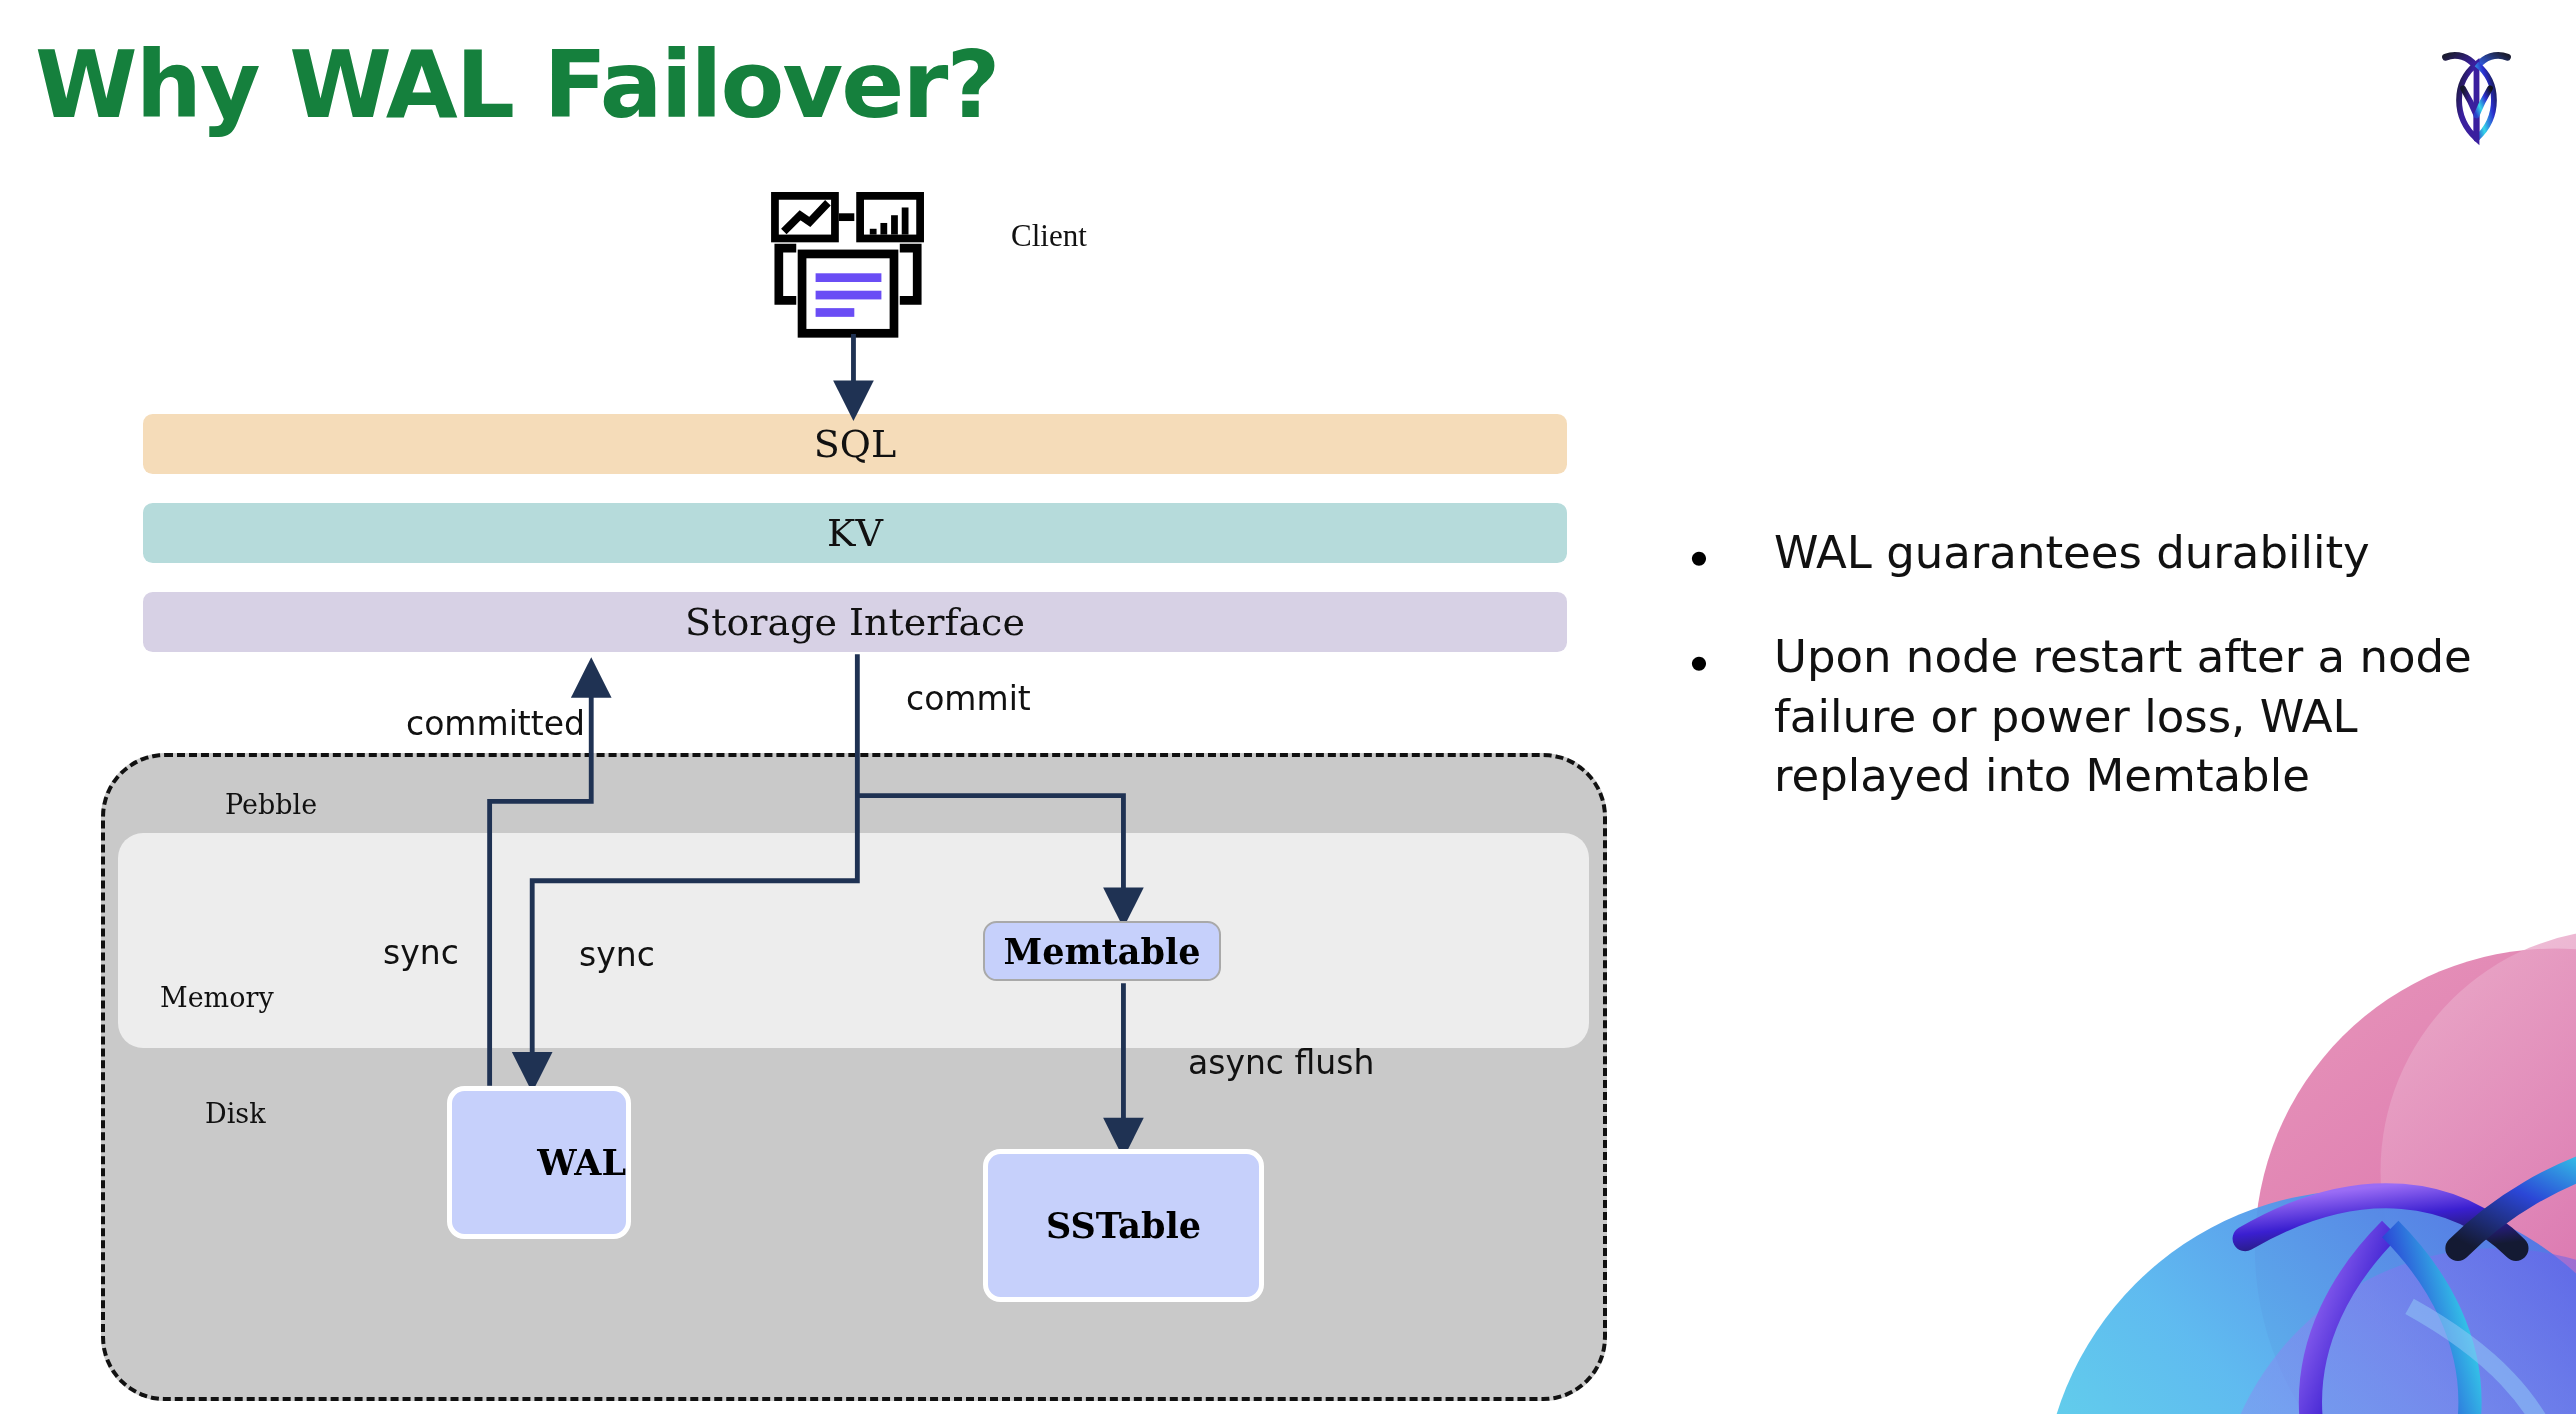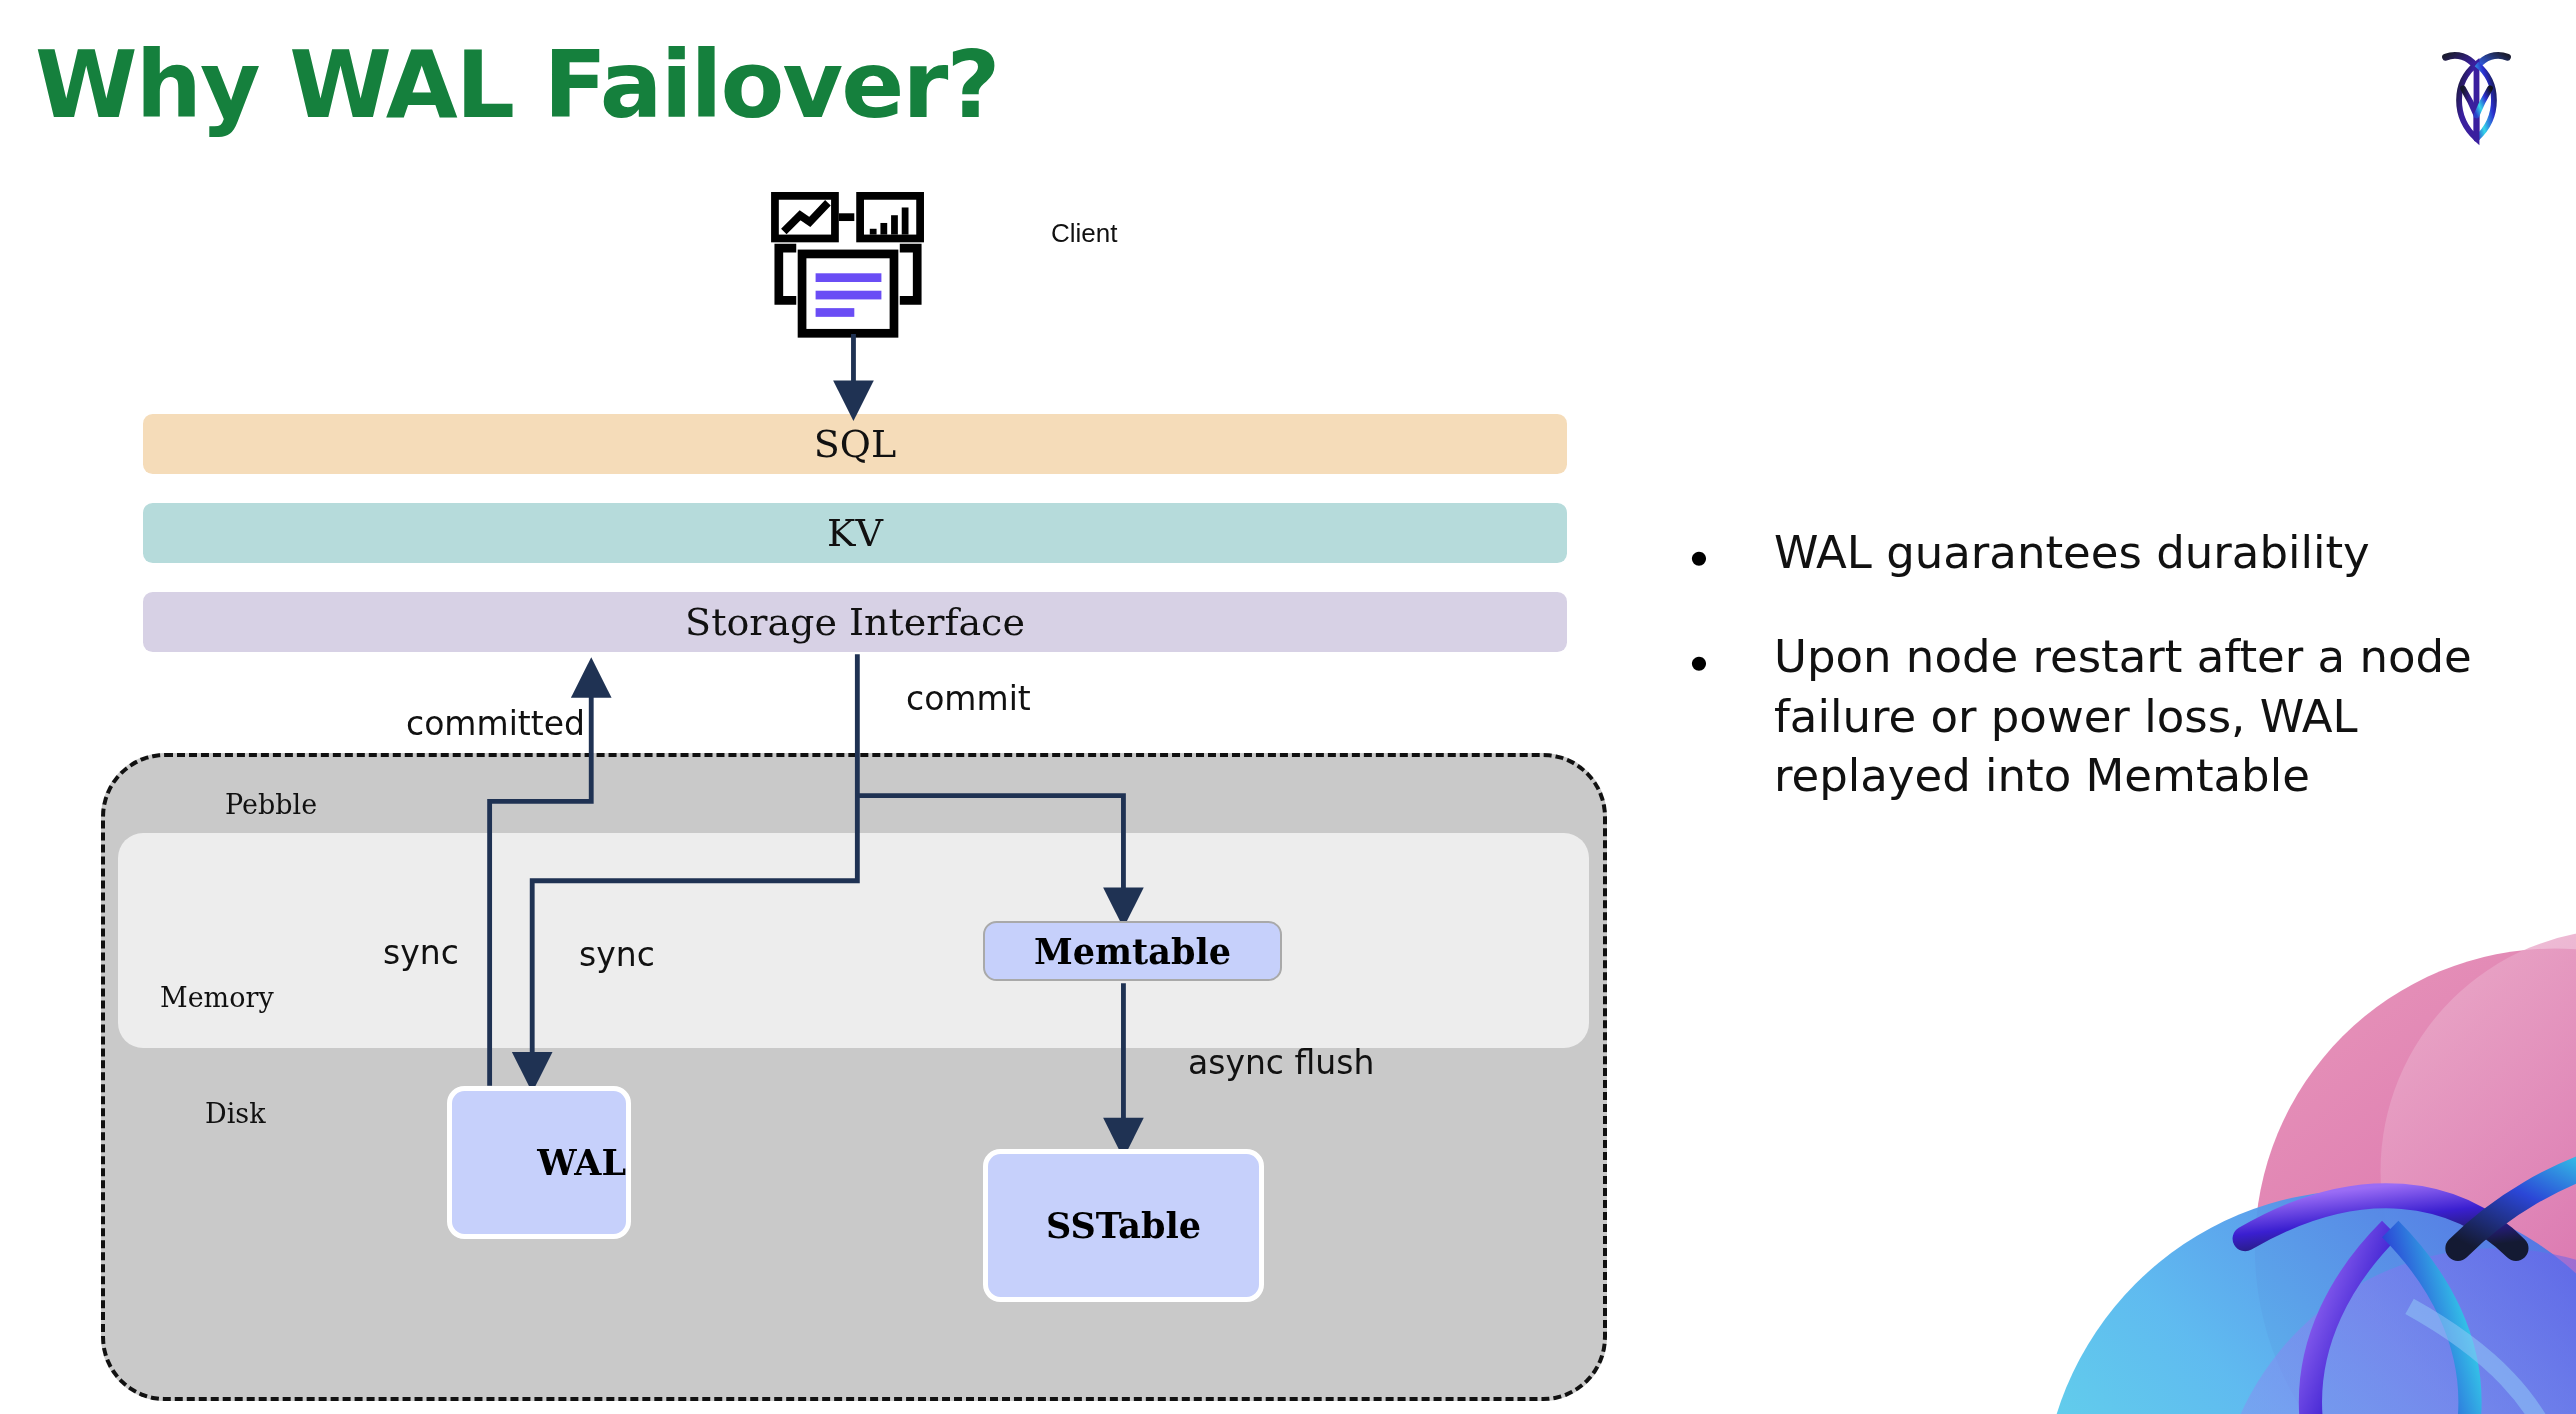--- a/index.html
+++ b/index.html
@@ -30,24 +30,23 @@
   
   #decor-art{position:absolute;left:1955px;top:929px;width:677px;height:542px;pointer-events:none;}
 
   
   #diagram{position:absolute;left:0;top:0;width:1645px;height:1415px;}
 
   
   #client-icon{position:absolute;left:771px;top:192px;width:155px;height:150px;}
   #client-label{
     position:absolute;left:1011px;top:218px;
-    font-size:26px;color:#111;
-    font-family:Liberation Sans, sans-serif;
+    font-size:31px;color:#111;
+    font-family:Liberation Serif, serif;
     white-space:nowrap;
-    margin-left:40px;
   }
 
   
   .layer-bar{
     position:absolute;left:143px;width:1424px;height:60px;
     border-radius:9.7px;
     display:flex;align-items:center;justify-content:center;
     font-family:"DejaVu Serif", serif;
     font-size:38px;color:#111;
   }
@@ -82,21 +81,21 @@
     position:absolute;
     background:#c6d0fb;
     border-radius:17.4px;
     display:flex;align-items:center;justify-content:center;
     font-family:"DejaVu Serif", serif;
     font-weight:bold;
     font-size:35px;
     color:#000;
     box-sizing:border-box;
   }
-  #node-memtable{left:983px;top:921px;width:299px;height:60px;border:2.9px solid #a9a9a9;border-radius:13.5px;}
+  #node-memtable{left:983px;top:921px;width:238px;height:60px;border:2.9px solid #a9a9a9;border-radius:13.5px;}
   #node-wal{left:447px;top:1086px;width:184px;height:153px;border:5.8px solid #ffffff;justify-content:flex-end;}
   #node-sstable{left:983px;top:1149px;width:281px;height:153px;border:5.8px solid #ffffff;}
 
   
   .conn-label{
     position:absolute;
     font-family:"DejaVu Sans", sans-serif;
     font-size:33px;color:#111;white-space:nowrap;
   }
   #label-committed{left:406px;top:692px;margin-top:12px;}

